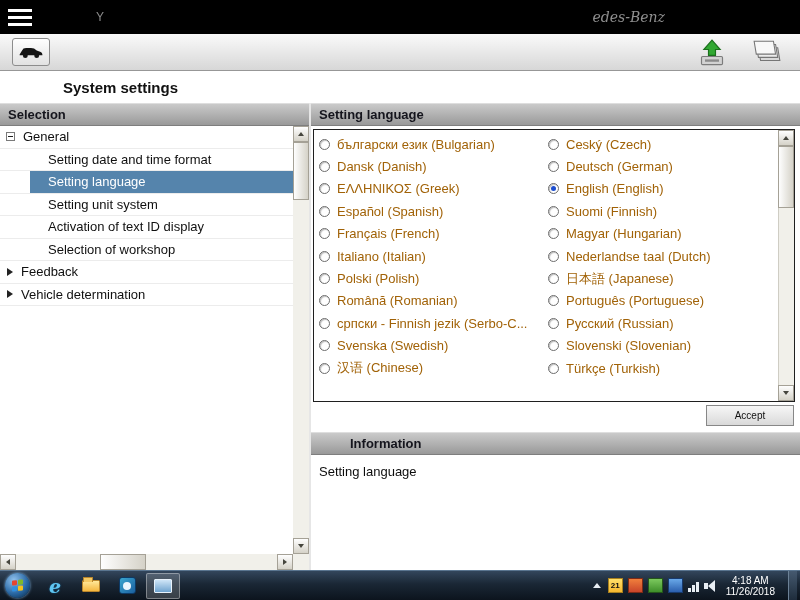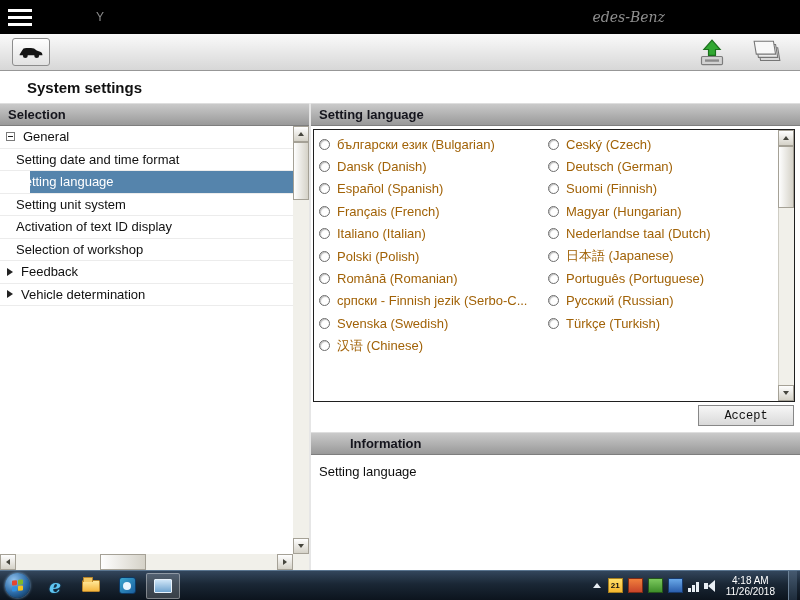--- a/index.html
+++ b/index.html
@@ -18,38 +18,38 @@
   
   .toolbar { height:37px; flex:none; background:linear-gradient(180deg,#fafafa,#d7d7d7);
              border-bottom:1px solid #979797; display:flex; align-items:center; padding:0 12px; }
   .tool-btn { height:28px; display:grid; place-items:center; background:linear-gradient(180deg,#ffffff,#e2e2e2);
               border:1px solid #8d8d8d; border-radius:3px; padding:0 5px; cursor:pointer; }
   .tool-btn.flat { background:transparent; border-color:transparent; }
   .toolbar .spacer { flex:1; }
   .toolbar .right-icons { display:flex; gap:14px; align-items:center; }
 
   
-  .titlebar { height:32px; flex:none; background:#fff; display:flex; align-items:center; padding-left:27px; }
+  .titlebar { height:32px; flex:none; background:#fff; display:flex; align-items:center; padding-left:27px;margin-left:36px; }
   .titlebar h1 { font-size:15px; font-weight:bold; color:#111; }
 
   
   .content { flex:1; display:flex; background:#fff; min-height:0; }
 
   .panel-header { height:23px; flex:none; background:linear-gradient(180deg,#cacaca,#999999);
                   border-top:1px solid #dedede; border-bottom:1px solid #7e7e7e;
                   font-size:13px; font-weight:bold; color:#15151d; line-height:21px; padding-left:8px; }
 
   
   .left-panel { width:311px; flex:none; display:flex; flex-direction:column; border-right:2px solid #e6e6e6; }
   .tree { flex:1; position:relative; background:#fff; min-height:0; }
   .tree-inner { position:absolute; left:0; top:0; right:16px; bottom:16px; overflow:hidden; }
   .tree-row { height:22.5px; display:flex; align-items:center; font-size:13px; color:#101010;
               border-bottom:1px solid #ececec; white-space:nowrap; overflow:hidden; cursor:pointer; }
   .tree-row.lvl0 { padding-left:4px; }
-  .tree-row.lvl1 { padding-left:16px; }
+  .tree-row.lvl1 { padding-left:48px; }
   .tree-row.selected { background:linear-gradient(90deg,#fff 0,#fff 30px,#5584ac 30px,#5584ac 100%); color:#fff; }
   .glyph-box { width:9px; height:9px; border:1px solid #7a7a7a; background:#fff; margin:0 8px 0 2px;
                position:relative; flex:none; }
   .glyph-box::after { content:""; position:absolute; left:1px; right:1px; top:3px; height:1px; background:#222; }
   .glyph-tri { width:0; height:0; border-left:6px solid #222; border-top:4px solid transparent;
                border-bottom:4px solid transparent; margin:0 8px 0 3px; flex:none; }
 
   
   .sb-v { position:absolute; top:0; right:0; bottom:16px; width:16px; background:#f1f0ea; }
   .sb-h { position:absolute; left:0; right:16px; bottom:0; height:16px; background:#f1f0ea; }
@@ -69,21 +69,21 @@
   .lang-col { flex:1; min-width:0; }
   .opt { height:22.4px; display:flex; align-items:center; font-size:13px; color:#a16207;
          white-space:nowrap; overflow:hidden; cursor:pointer; }
   .radio { width:11px; height:11px; border-radius:50%; background:#fff; border:1px solid #6d6d6d;
            box-shadow:inset 1px 1px 1px rgba(0,0,0,.25); margin-right:7px; flex:none; position:relative; }
   .radio.checked::after { content:""; position:absolute; left:2px; top:2px; right:2px; bottom:2px;
                           border-radius:50%; background:#1d4ecf; }
   .sb-v2 { position:absolute; top:0; right:0; bottom:0; width:16px; background:#f1f0ea; border-left:1px solid #cfcdc4; }
 
   .accept-row { height:27px; flex:none; display:flex; justify-content:flex-end; padding:3px 6px 0 0; }
-  .accept-btn { width:96px; height:21px; font-size:12px; font-family:Liberation Mono, monospace;
+  .accept-btn { width:88px; height:21px; font-size:10px; font-family:Liberation Sans, sans-serif;
                 color:#111; background:linear-gradient(180deg,#f7f7f7,#d9d9d9);
                 border:1px solid #878787; cursor:pointer; }
 
   .info-header { margin-top:3px;padding-left:39px; }
   .info-area { flex:1; background:#fff; padding:9px 8px; font-size:13px; color:#0d0d0d; }
 
   
   .taskbar { height:30px; flex:none; display:flex; align-items:center;
              background:linear-gradient(180deg,#33465c 0%,#1a2735 45%,#0c141d 100%);
              border-top:1px solid #5a7590; }
@@ -235,20 +235,24 @@
             <div class="opt">
                 <span class="radio"></span>
                 <span>български език (Bulgarian)</span>
               </div>
             <div class="opt">
                 <span class="radio"></span>
                 <span>Dansk (Danish)</span>
               </div>
             <div class="opt">
                 <span class="radio"></span>
+                <span>ΕΛΛΗΝΙΚΟΣ (Greek)</span>
+              </div>
+            <div class="opt">
+                <span class="radio"></span>
                 <span>Español (Spanish)</span>
               </div>
             <div class="opt">
                 <span class="radio"></span>
                 <span>Français (French)</span>
               </div>
             <div class="opt">
                 <span class="radio"></span>
                 <span>Italiano (Italian)</span>
               </div>
@@ -276,20 +280,24 @@
           <div class="lang-col">
             <div class="opt">
                 <span class="radio"></span>
                 <span>Ceský (Czech)</span>
               </div>
             <div class="opt">
                 <span class="radio"></span>
                 <span>Deutsch (German)</span>
               </div>
             <div class="opt">
+                <span class="radio checked"></span>
+                <span>English (English)</span>
+              </div>
+            <div class="opt">
                 <span class="radio"></span>
                 <span>Suomi (Finnish)</span>
               </div>
             <div class="opt">
                 <span class="radio"></span>
                 <span>Magyar (Hungarian)</span>
               </div>
             <div class="opt">
                 <span class="radio"></span>
                 <span>Nederlandse taal (Dutch)</span>
@@ -298,20 +306,24 @@
                 <span class="radio"></span>
                 <span>日本語 (Japanese)</span>
               </div>
             <div class="opt">
                 <span class="radio"></span>
                 <span>Português (Portuguese)</span>
               </div>
             <div class="opt">
                 <span class="radio"></span>
                 <span>Русский (Russian)</span>
+              </div>
+            <div class="opt">
+                <span class="radio"></span>
+                <span>Slovenski (Slovenian)</span>
               </div>
             <div class="opt">
                 <span class="radio"></span>
                 <span>Türkçe (Turkish)</span>
               </div>
           </div>
         </div>
         <div class="sb-v2">
           <div class="sb-btn" style="top:0; right:0;">
               <i class="arr-up"></i>

